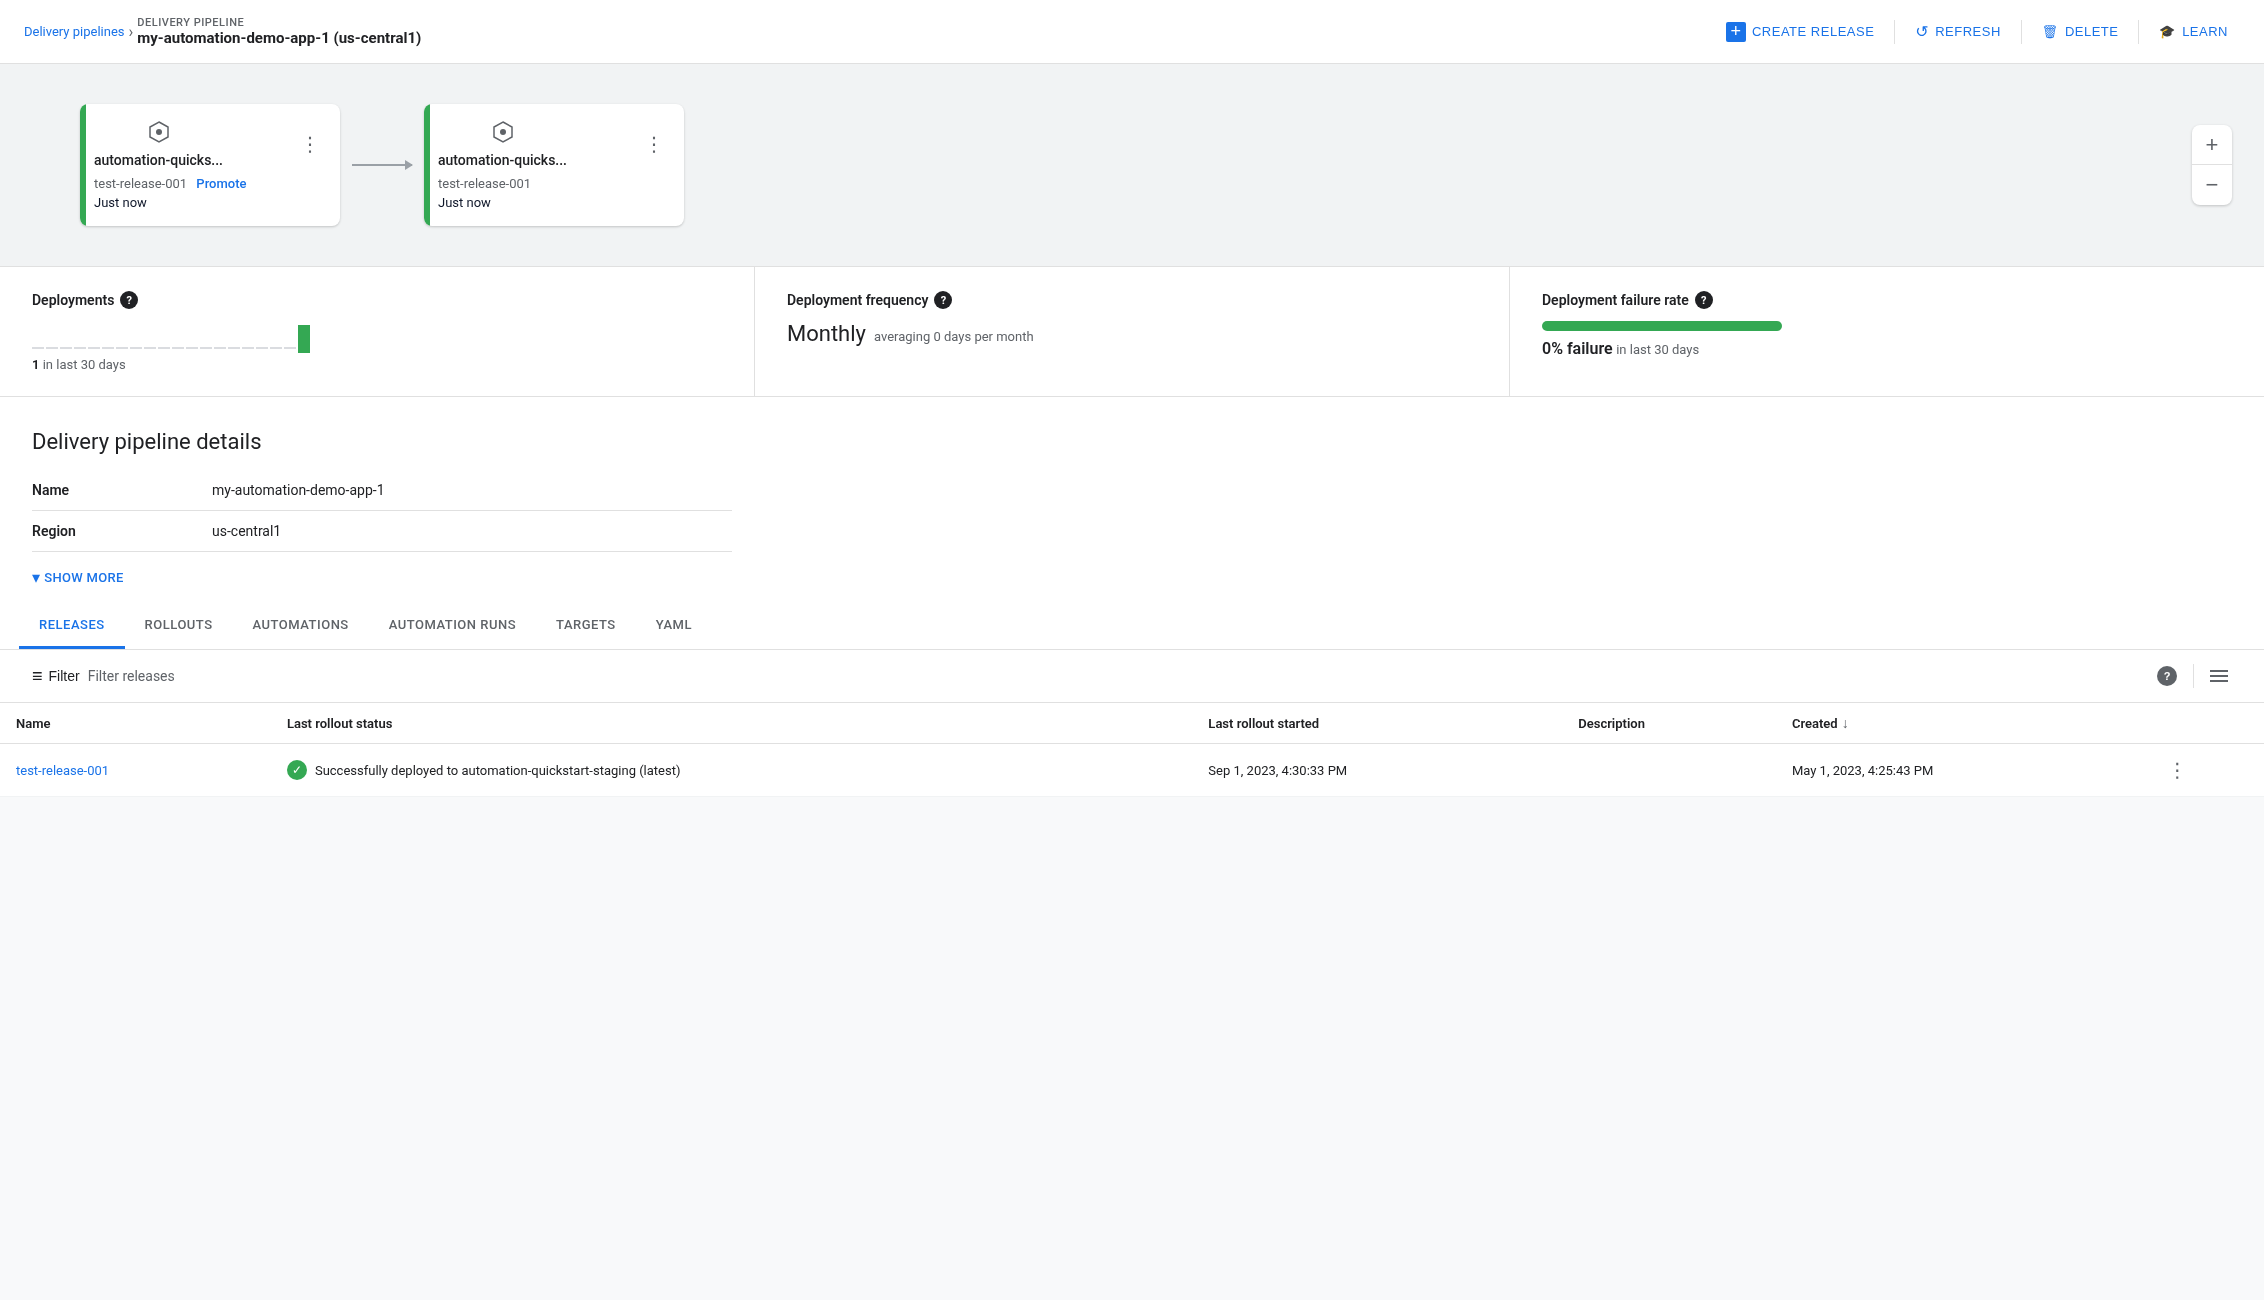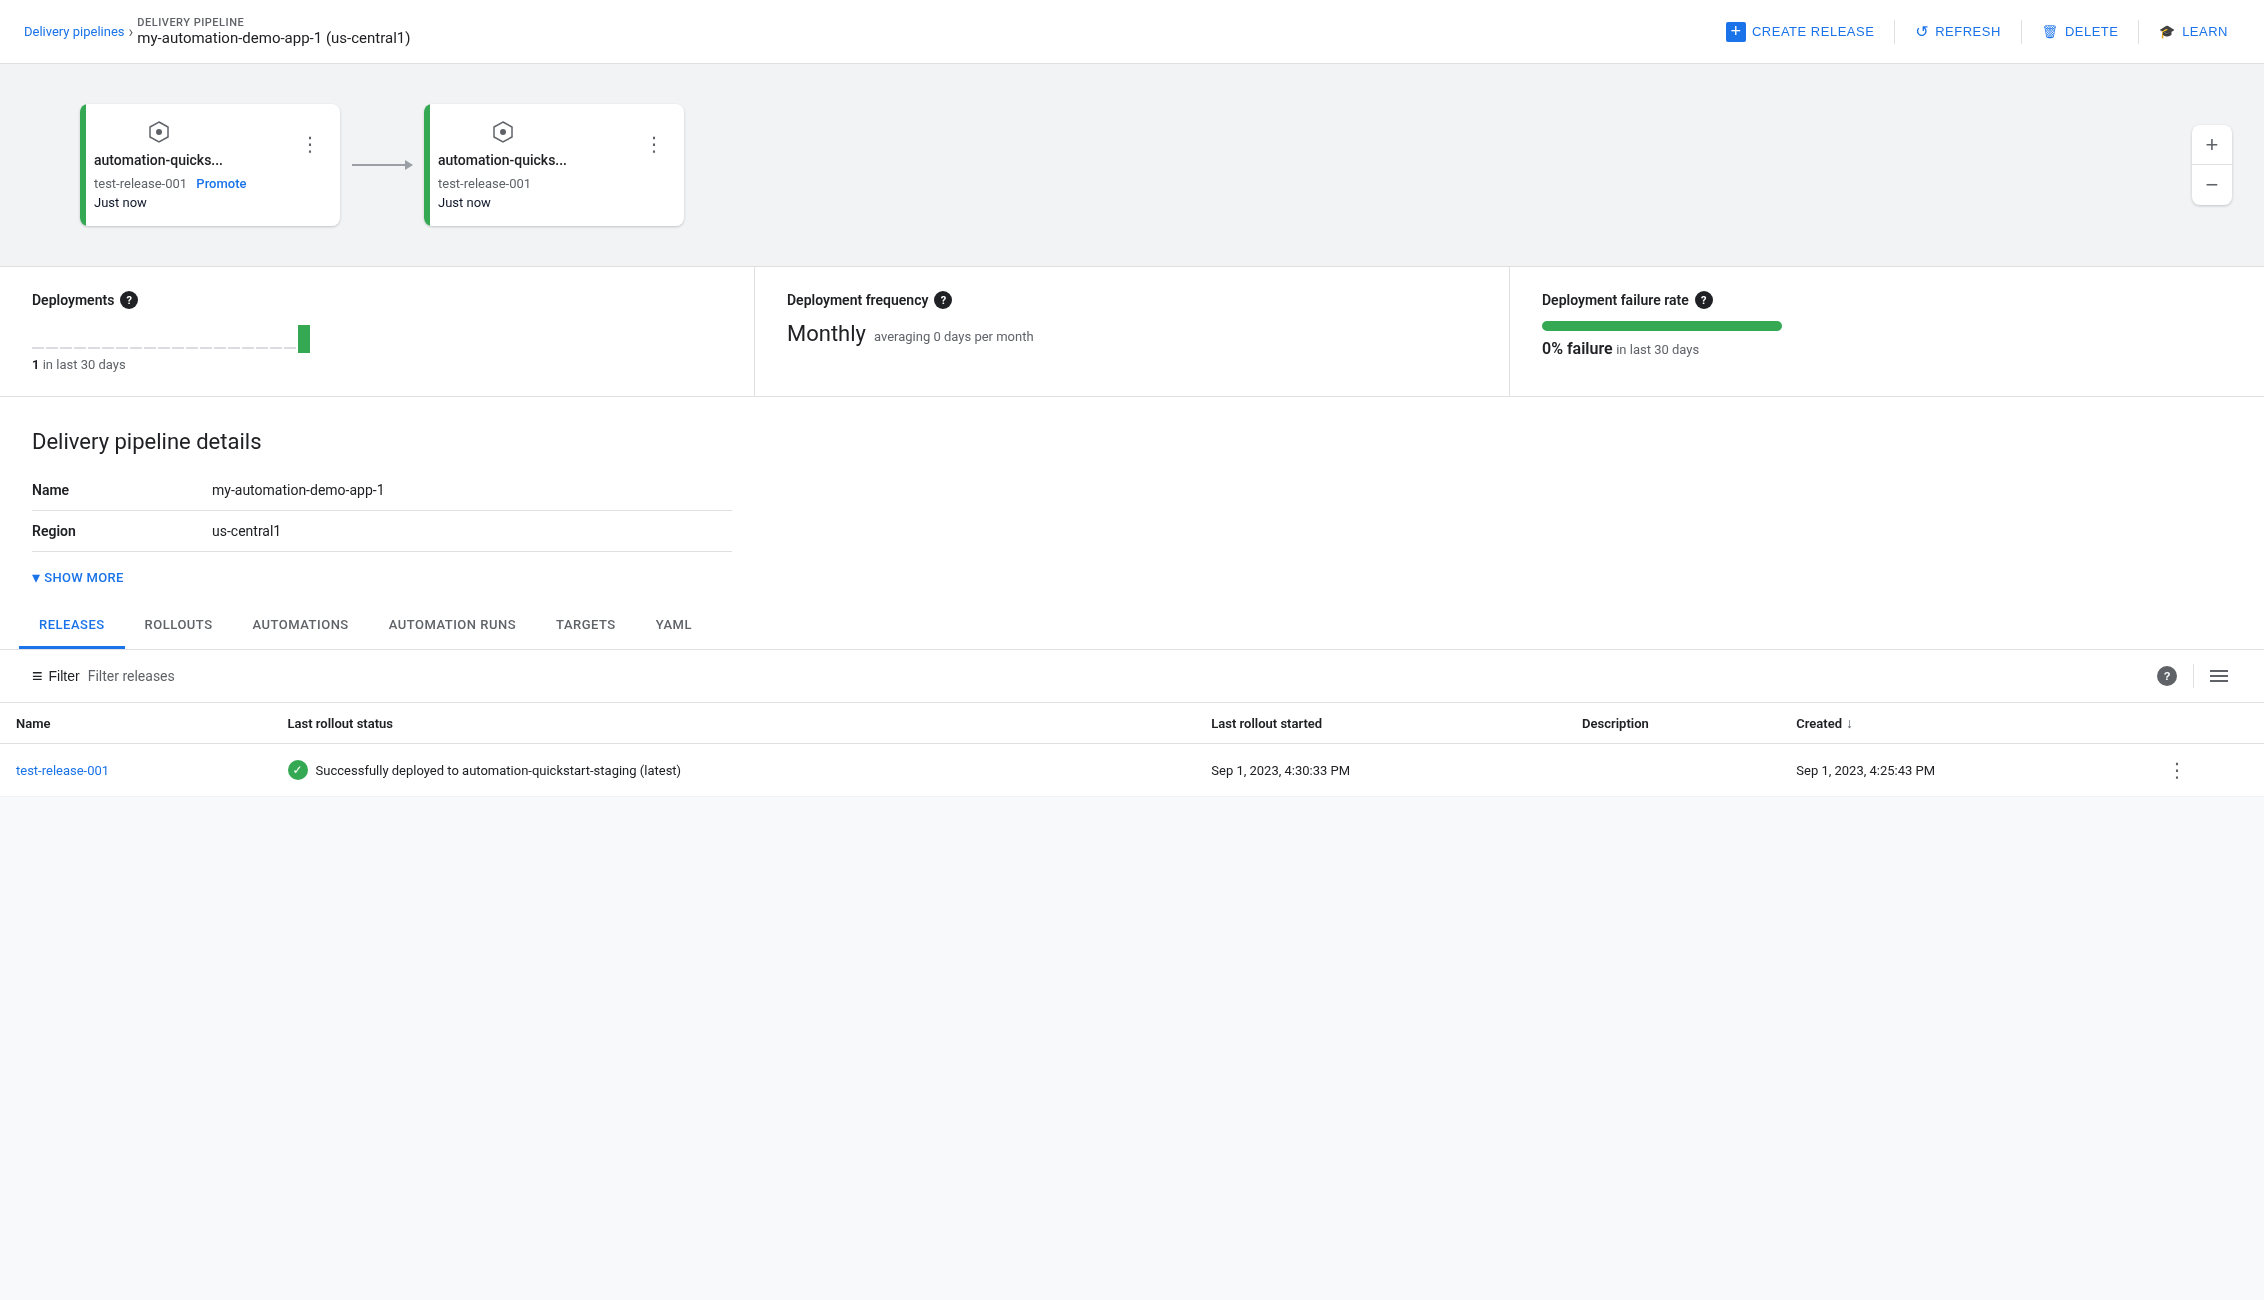--- a/index.html
+++ b/index.html
@@ -39,21 +39,21 @@
     .breadcrumb-title {
       font-size: 11px;
       color: #5f6368;
       text-transform: uppercase;
       font-weight: 500;
       letter-spacing: 0.5px;
     }
     .breadcrumb-subtitle {
       font-size: 15px;
       color: #202124;
-      font-weight: 400;
+      font-weight: 700;
     }
     .top-actions {
       display: flex;
       align-items: center;
       gap: 8px;
     }
     .btn-create {
       display: flex;
       align-items: center;
       gap: 6px;
@@ -729,19 +729,19 @@
         <a href="#">test-release-001</a>
       </td>
       <td>
         <div class="status-cell">
           <div class="status-check">✓</div>
           <span>Successfully deployed to automation-quickstart-staging (latest)</span>
         </div>
       </td>
       <td>Sep 1, 2023, 4:30:33 PM</td>
       <td></td>
-      <td>Sep 1, 2023, 4:25:43 PM</td>
+      <td>May 1, 2023, 4:25:43 PM</td>
       <td>
         <button class="row-menu">⋮</button>
       </td>
     </tr>
   </tbody>
 </table>
 
 </body></html>

